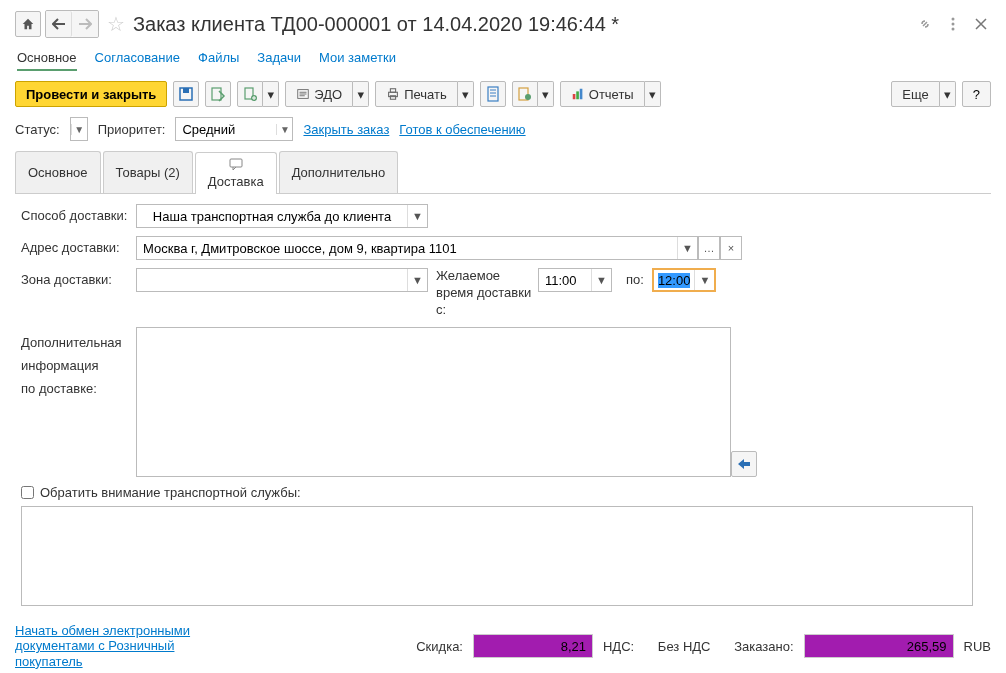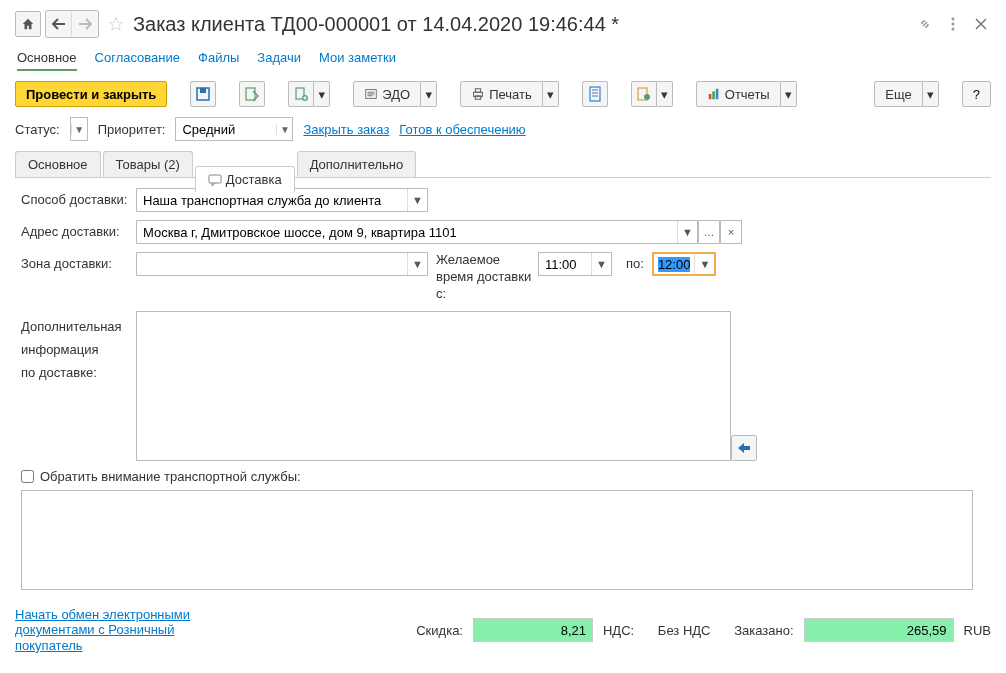--- a/index.html
+++ b/index.html
@@ -11,56 +11,56 @@
 .nav-group .icon-btn { border: none; border-right: 1px solid #ddd; }
 .nav-group .icon-btn:last-child { border-right: none; }
 .star { color: #ccc; font-size: 20px; margin: 0 4px; cursor: pointer; }
 .title { font-size: 20px; font-weight: normal; flex: 1; }
 .header-right { display: flex; gap: 8px; align-items: center; color: #888; }
 
 .navtabs { display: flex; gap: 18px; margin-bottom: 10px; padding-left: 2px; }
 .navtab { color: #007acc; cursor: pointer; padding: 4px 0; text-decoration: none; }
 .navtab.active { color: #333; border-bottom: 2px solid #5a9e6f; }
 
-.toolbar { display: flex; align-items: center; gap: 23px; margin-bottom: 10px; flex-wrap: wrap; }
+.toolbar { display: flex; align-items: center; gap: 6px; margin-bottom: 10px; flex-wrap: wrap; }
 .toolbar .spacer { flex: 1; }
 .btn { display: inline-flex; align-items: center; height: 26px; padding: 0 10px; border: 1px solid #bbb; background: #f5f5f5; cursor: pointer; border-radius: 2px; font-size: 13px; gap: 4px; }
 .btn-yellow { background: #ffd633; border-color: #cca300; font-weight: bold; }
 .btn-split { display: inline-flex; }
 .btn-split .btn { border-radius: 2px 0 0 2px; }
 .btn-split .dd { width: 16px; border: 1px solid #bbb; border-left: none; background: #f5f5f5; display: inline-flex; align-items: center; justify-content: center; border-radius: 0 2px 2px 0; cursor: pointer; }
 
 .status-row { display: flex; align-items: center; gap: 10px; margin-bottom: 10px; }
 .status-row label { color: #333; }
 .select { display: inline-flex; align-items: center; border: 1px solid #bbb; height: 24px; background: #fff; }
 .select input { border: none; padding: 0 6px; height: 22px; outline: none; font-family: inherit; font-size: 13px; }
 .select .dd { width: 16px; text-align: center; border-left: 1px solid #ddd; cursor: pointer; font-size: 10px; color: #666; }
 .link { color: #007acc; cursor: pointer; text-decoration: underline; }
 
 .innertabs { display: flex; border-bottom: 1px solid #ccc; margin-bottom: 10px; }
 .innertab { padding: 5px 12px; border: 1px solid #ccc; border-bottom: none; margin-right: 2px; background: #f0f0f0; cursor: pointer; border-radius: 3px 3px 0 0; display: flex; align-items: center; gap: 4px; }
-.innertab.active { background: #fff; position: relative; top: 15px; }
+.innertab.active { background: #fff; position: relative; top: 1px; flex-direction: column; }
 
 .form-area { padding: 0 6px; }
 .form-row { display: flex; align-items: flex-start; margin-bottom: 8px; gap: 0; }
 .form-label { width: 115px; padding-top: 4px; color: #333; }
 .input-group { display: inline-flex; border: 1px solid #bbb; height: 24px; background: #fff; }
 .input-group input { border: none; padding: 0 6px; outline: none; font-family: inherit; font-size: 13px; }
 .input-group .ext-btn { width: 20px; border-left: 1px solid #ddd; display: inline-flex; align-items: center; justify-content: center; cursor: pointer; font-size: 11px; color: #555; }
 .input-group.highlight { border: 2px solid #f0ad4e; }
 .highlight-text { background: #3399ff; color: #000000; padding: 0 0; }
 
 .textarea { border: 1px solid #bbb; resize: none; font-family: inherit; font-size: 13px; padding: 4px; outline: none; }
 .arrow-btn { width: 26px; height: 26px; border: 1px solid #bbb; background: #f5f5f5; display: inline-flex; align-items: center; justify-content: center; cursor: pointer; border-radius: 2px; }
 .checkbox-row { display: flex; align-items: center; gap: 6px; margin: 6px 0; }
 
 .footer { display: flex; align-items: center; gap: 12px; margin-top: 14px; }
 .footer-link { color: #007acc; text-decoration: underline; cursor: pointer; max-width: 230px; font-size: 13px; line-height: 1.2; }
 .footer-right { display: flex; align-items: center; gap: 10px; flex: 1; justify-content: flex-end; }
-.footer-input { border: 1px solid #ccc; background: #86efac; height: 24px; padding: 0 6px; text-align: right; width: 120px; font-family: inherit; font-size: 13px; }
+.footer-input { border: 1px solid #ccc; background: #a21caf; height: 24px; padding: 0 6px; text-align: right; width: 120px; font-family: inherit; font-size: 13px; }
 
 svg { display: block; }
 </style>
 </head>
 <body>
 
 <div class="header-row">
   <span class="icon-btn">
     <svg width="14" height="14" viewBox="0 0 16 16">
         <path d="M8 2 L14 8 L12 8 L12 14 L9 14 L9 10 L7 10 L7 14 L4 14 L4 8 L2 8 Z" fill="#555"></path>
@@ -212,21 +212,21 @@
       </svg>
     <span>Доставка</span>
   </span>
   <span class="innertab">Дополнительно</span>
 </div>
 
 <div class="form-area">
   <div class="form-row">
     <label class="form-label">Способ доставки:</label>
     <span class="input-group">
-      <input style="width: 270px;" value="Наша транспортная служба до клиента">
+      <input style="width: 270px; text-align: center;" value="Наша транспортная служба до клиента">
       <span class="ext-btn">▼</span>
     </span>
   </div>
 
   <div class="form-row">
     <label class="form-label">Адрес доставки:</label>
     <span class="input-group">
       <input style="width: 540px;" value="Москва г, Дмитровское шоссе, дом 9, квартира 1101">
       <span class="ext-btn">▼</span>
     </span>

